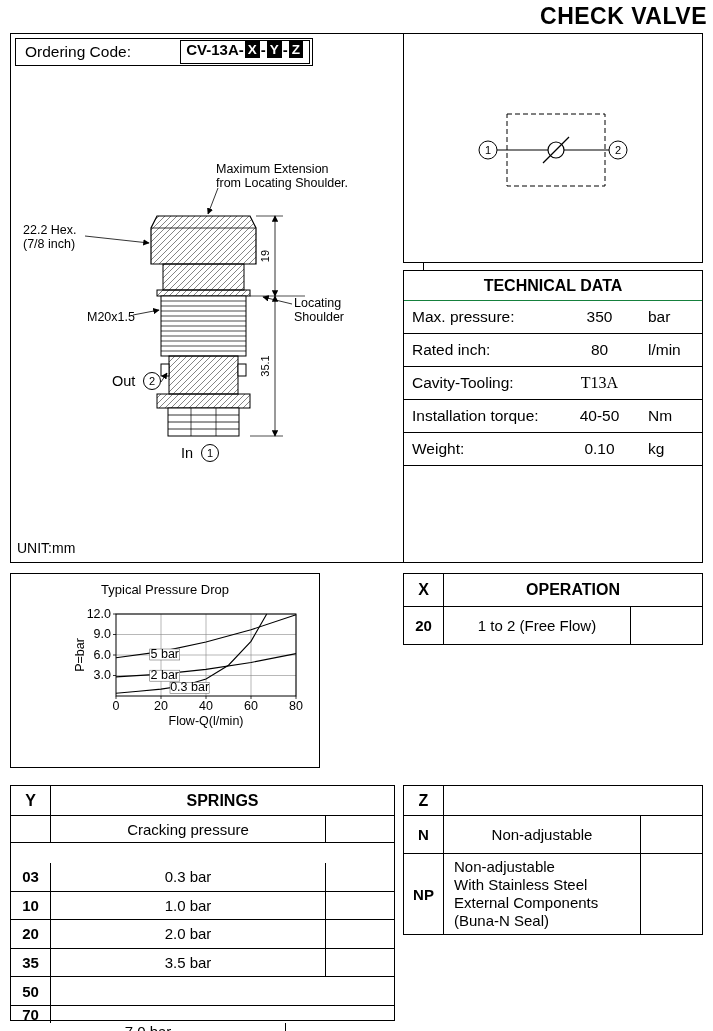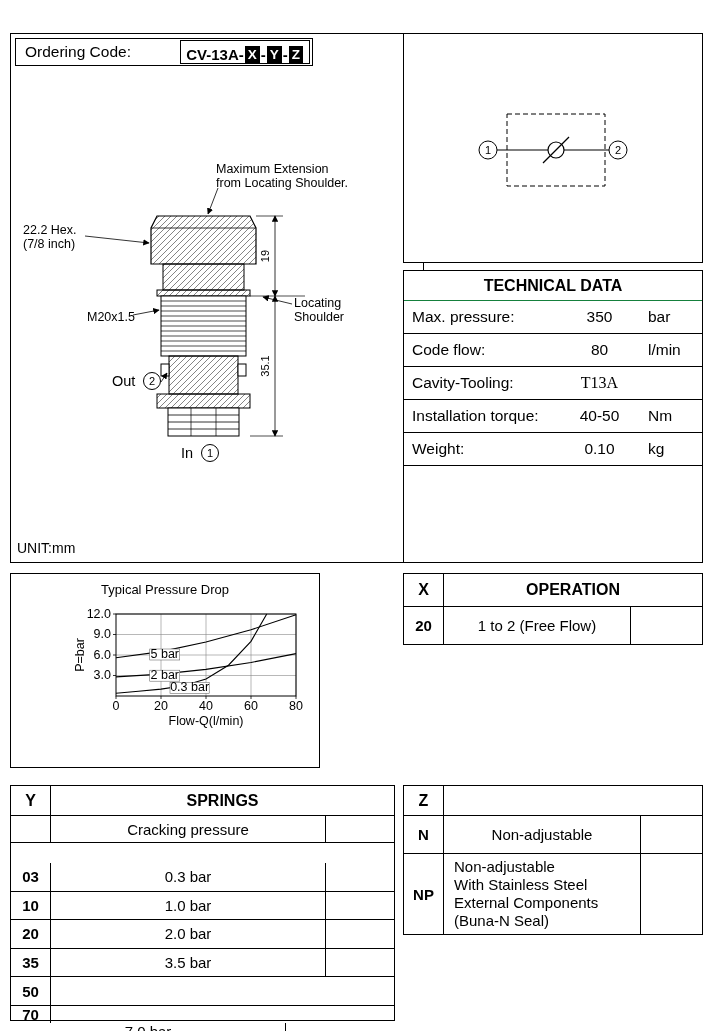--- a/index.html
+++ b/index.html
@@ -7,21 +7,21 @@
   .sheet { position:relative; width:713px; height:1031px; background:#fff; overflow:hidden; }
   .page-title { position:absolute; top:3px; right:6px; font-size:23px; font-weight:bold; letter-spacing:.5px; }
   .box { position:absolute; border:1px solid #000; background:#fff; }
 
   
   .box-drawing { left:10px; top:33px; width:414px; height:530px; }
   .ordering-outer { position:absolute; left:4px; top:4px; width:298px; height:28px; border:1px solid #000;
                     display:flex; align-items:center; font-size:15.5px; }
   .ordering-label { padding-left:9px; }
   .code-box { margin-left:auto; margin-right:2px; border:1px solid #000; height:24px; display:flex;
-              align-items:flex-end; padding:0 5px; font-weight:bold; font-size:15px; }
+              align-items:flex-start; padding:0 5px; font-weight:bold; font-size:15px; }
   .inv { background:#000; color:#fff; padding:0 3px; margin:0 1px; font-size:13.5px; line-height:17px; font-weight:bold; }
   .drawing-svg { position:absolute; left:0; top:30px; }
   .unit-note { position:absolute; left:6px; top:506px; font-size:14px; }
 
   svg text { font-size:12.5px; fill:#000; font-family:inherit; }
   svg .dim-t { font-size:11px; }
   svg .port-t { font-size:11px; }
   svg .big-t { font-size:14.5px; }
 
   
@@ -74,20 +74,21 @@
   .row-np { height:80px; }
   .box-option .cell { width:197px; }
   .cell-left { justify-content:flex-start; padding-left:10px; }
   .np-lines { display:flex; flex-direction:column; line-height:18px; font-size:15px; }
 </style>
 </head>
 <body>
 
 <div class="sheet">
 
+  <div class="page-title">CHECK VALVE</div>
 
   <div class="box box-drawing">
     <div class="ordering-outer">
       <span class="ordering-label">Ordering Code:</span>
       <span class="code-box">
         <span>CV-13A-</span>
         <span class="inv">X</span>
         <span>-</span>
         <span class="inv">Y</span>
         <span>-</span>
@@ -182,21 +183,21 @@
   </div>
 
   <div class="box box-tech">
     <div class="tech-header">TECHNICAL DATA</div>
     <div class="tech-row">
       <span class="tech-label">Max. pressure:</span>
       <span class="tech-value">350</span>
       <span class="tech-unit">bar</span>
     </div>
     <div class="tech-row">
-      <span class="tech-label">Code flow:</span>
+      <span class="tech-label">Rated inch:</span>
       <span class="tech-value">80</span>
       <span class="tech-unit">l/min</span>
     </div>
     <div class="tech-row">
       <span class="tech-label">Cavity-Tooling:</span>
       <span class="tech-value serif">T13A</span>
       <span class="tech-unit"></span>
     </div>
     <div class="tech-row">
       <span class="tech-label">Installation torque:</span>

